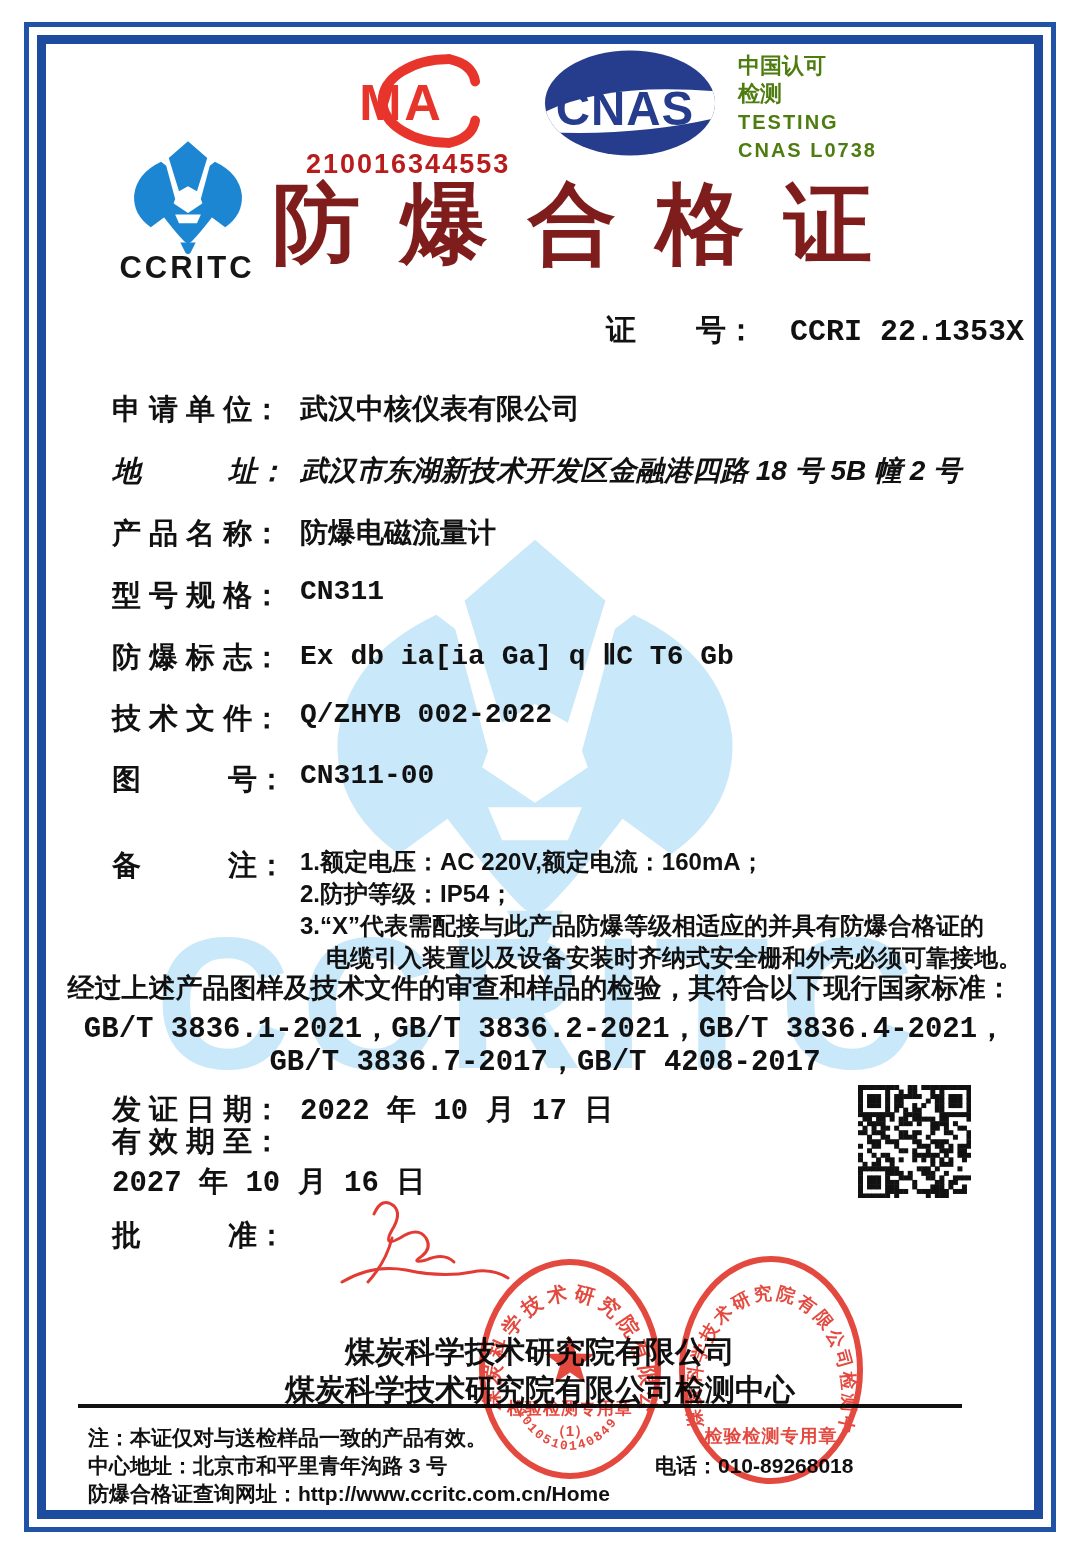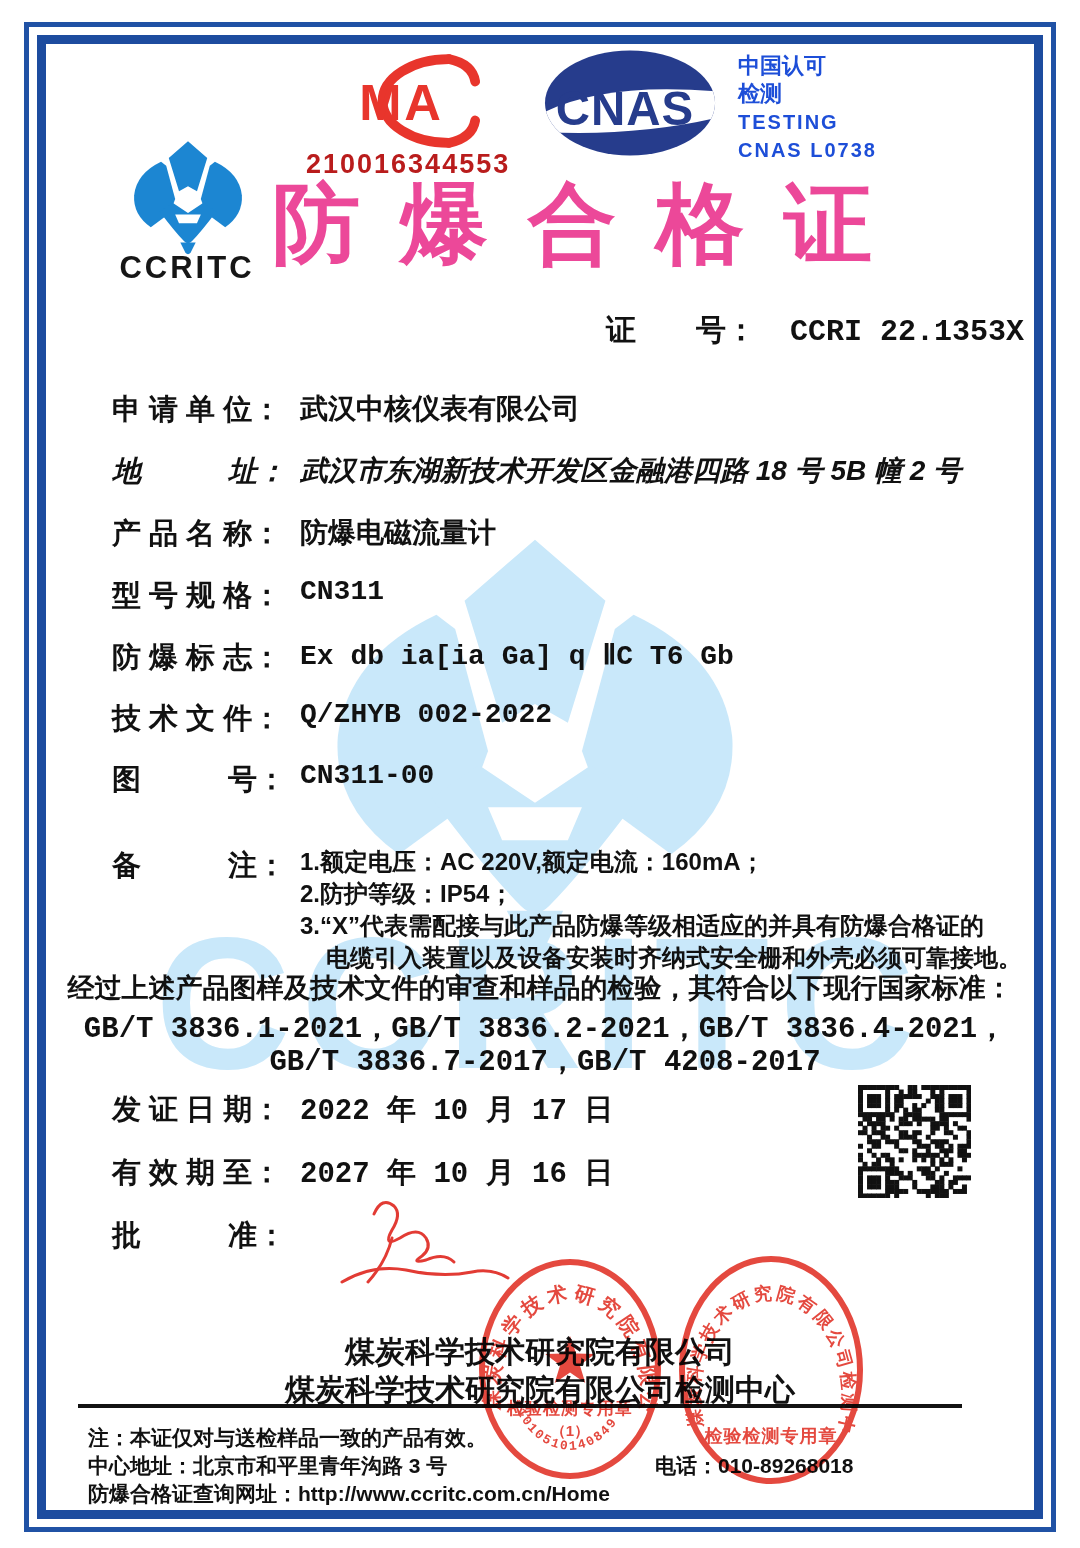--- a/index.html
+++ b/index.html
@@ -11,27 +11,27 @@
         border:9px solid #1d4c9f;pointer-events:none;z-index:8;}
   .abs{position:absolute;}
   
   .wm-logo{position:absolute;left:300px;top:535px;z-index:0;}
   .wm-text{position:absolute;left:0;right:0;top:895px;z-index:0;text-align:center;
         font-size:188px;font-weight:900;letter-spacing:10px;color:#c9e8fa;
         font-family:"Liberation Sans",sans-serif;}
   
   .cma-number{position:absolute;left:306px;top:149px;width:200px;text-align:center;
         color:#b91c1c;font-weight:700;font-size:27px;letter-spacing:2px;z-index:2;}
-  .cnas-lines{position:absolute;left:738px;top:52px;color:#1d4ed8;z-index:2;line-height:28px;}
+  .cnas-lines{position:absolute;left:738px;top:52px;color:#4d7c0f;z-index:2;line-height:28px;}
   .cnas-lines div{font-size:22px;font-weight:700;}
   .cnas-lines .lat{font-size:20px;letter-spacing:2px;}
   .ccritc-label{position:absolute;left:98px;top:250px;width:178px;text-align:center;
         font-size:31px;font-weight:800;letter-spacing:3px;color:#161616;z-index:2;}
   .doc-title{position:absolute;left:272px;top:165px;font-size:88px;font-weight:900;
-        letter-spacing:40px;color:#ec4899;z-index:2;white-space:nowrap;}
+        letter-spacing:40px;color:#7f1d1d;z-index:2;white-space:nowrap;}
   
   .certno{position:absolute;left:606px;top:310px;z-index:2;font-size:30px;white-space:nowrap;}
   .certno .lab{font-weight:700;text-align:center;}
   .certno .val{font-family:"Liberation Mono",monospace;font-weight:600;margin-left:34px;}
   
   .row{position:absolute;left:112px;z-index:2;display:flex;align-items:flex-start;white-space:nowrap;}
   .rlabel{display:inline-block;width:188px;font-size:29px;font-weight:700;flex:0 0 auto;}
   .rvalue{font-size:28px;font-weight:700;}
   .rvalue.mono{font-family:"Liberation Mono",monospace;font-weight:600;font-size:28px;}
   .remarks{font-size:24px;line-height:32px;font-weight:600;white-space:nowrap;}
@@ -160,21 +160,21 @@
   </div>
 
   <div class="stmt1">经过上述产品图样及技术文件的审查和样品的检验，其符合以下现行国家标准：</div>
   <div class="stmt2">GB/T 3836.1-2021，GB/T 3836.2-2021，GB/T 3836.4-2021，</div>
   <div class="stmt3">GB/T 3836.7-2017，GB/T 4208-2017</div>
 
   <div class="row" style="top:1090px;">
     <span class="rlabel">发 证 日 期：</span>
     <span class="vdate">2022 年 10 月 17 日</span>
   </div>
-  <div class="row" style="top:1153px;">
+  <div class="row" style="top:1122px;flex-direction:column;">
     <span class="rlabel">有 效 期 至：</span>
     <span class="vdate">2027 年 10 月 16 日</span>
   </div>
   <div class="row" style="top:1216px;">
     <span class="rlabel">批　　　准：</span>
   </div>
 
   <svg class="sig" width="230" height="120" viewBox="0 0 230 120">
     <g fill="none" stroke="#e23b34" stroke-width="3" stroke-linecap="round">
       <path d="M52 28 Q60 10 72 20 Q80 28 70 44 Q60 62 78 52 Q96 40 104 52 Q110 62 100 70 Q88 78 104 74 Q122 66 132 76"></path>

